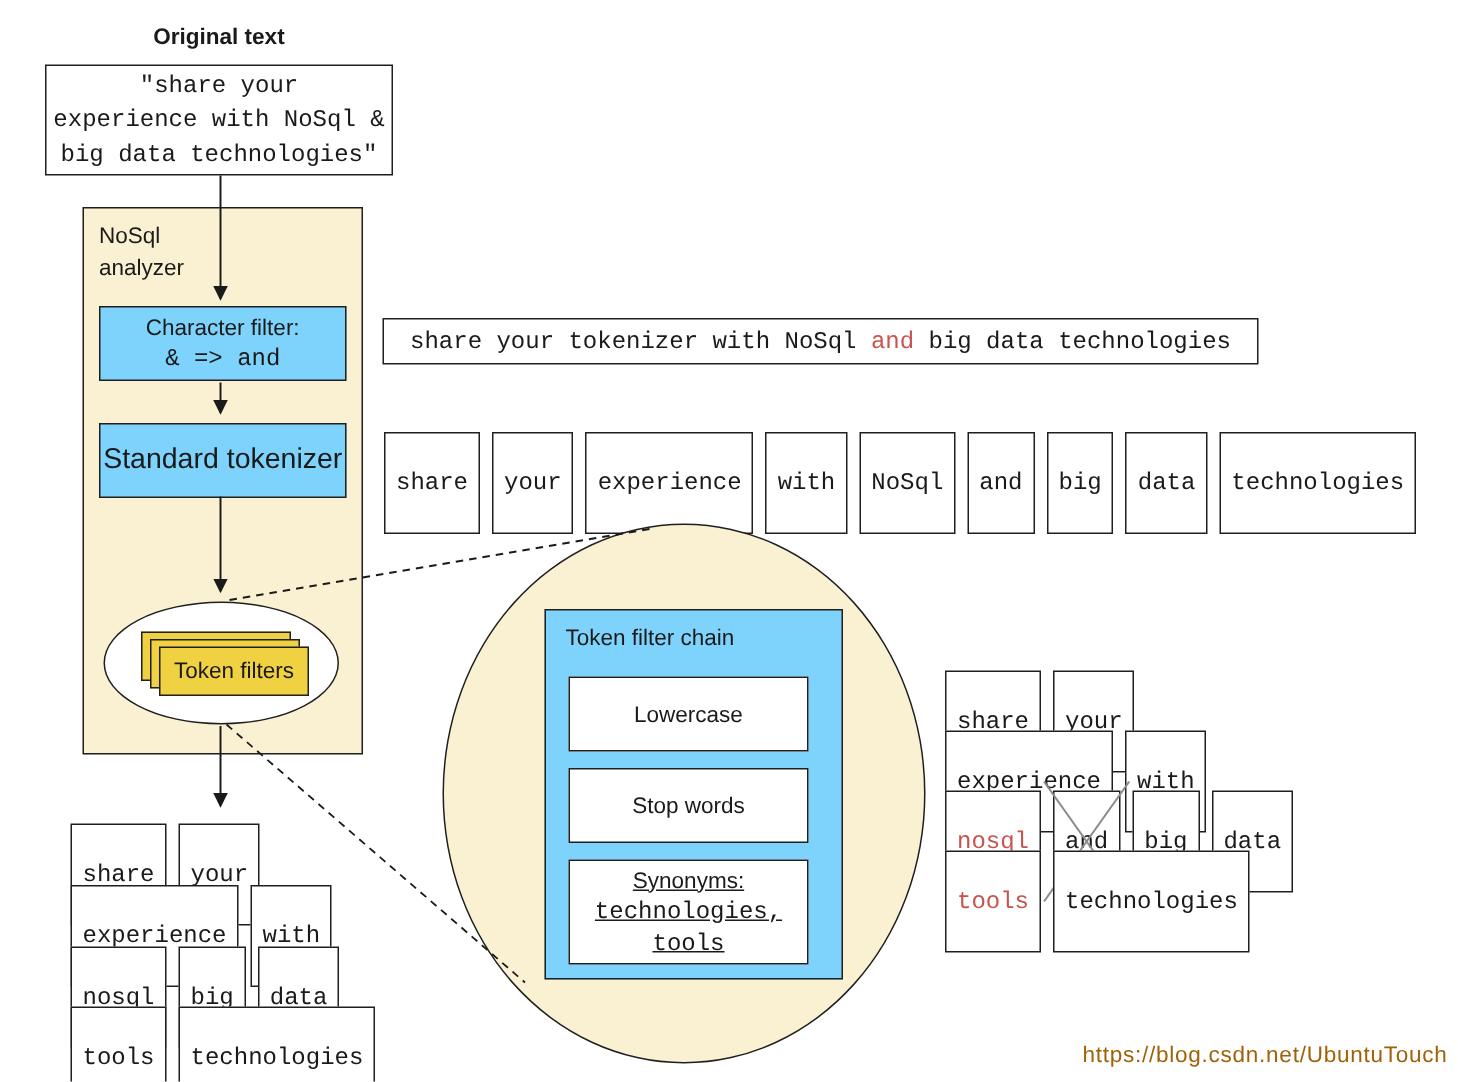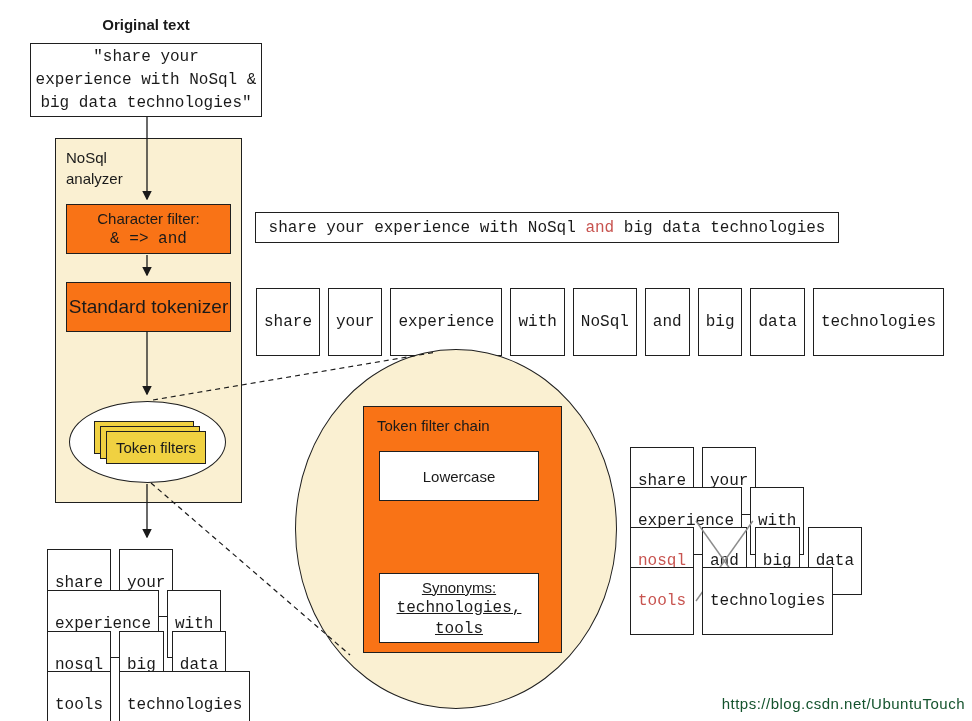--- a/index.html
+++ b/index.html
@@ -6,21 +6,21 @@
   body { background:#fff; }
   #canvas {
     position:relative; width:972px; height:721px; background:#ffffff;
     font-family:"Liberation Sans", sans-serif; color:#1a1a1a; overflow:hidden;
   }
   .abs { position:absolute; }
   .mono { font-family:"Liberation Mono","DejaVu Sans Mono",monospace; }
 
   .outline { border:1px solid #1f1f1f; background:#fff; }
   .panel   { background:#FAF0D2; border:1px solid #1f1f1f; }
-  .ybox    { background:#f97316; border:1px solid #1f1f1f; }
+  .ybox    { background:#7dd3fc; border:1px solid #1f1f1f; }
 
   .token-row { position:absolute; display:flex; gap:8px; }
   .token {
     display:inline-flex; align-items:center; justify-content:center;
     border:1px solid #1f1f1f; background:#fff;
     font-family:"Liberation Mono","DejaVu Sans Mono",monospace;
     font-size:16px; line-height:20px; padding:23px 7px; white-space:pre;
   }
   .red { color:#C85450; }
   .crossed { position:relative; }
@@ -50,21 +50,21 @@
   #big-ellipse { left:295px; top:349px; width:322px; height:360px; background:#FAF0D2; border:1.4px solid #1f1f1f; border-radius:50%; }
 
   #chain { left:363px; top:406px; width:199px; height:247px; }
   #chain-title { left:13px; top:10px; font-size:15px; }
   .chain-item { position:absolute; left:15px; width:160px; border:1px solid #1f1f1f; background:#fff; font-size:15px; }
   #chain-lowercase { top:44px;  height:50px; }
   #chain-stopwords { top:105px; height:50px; }
   #chain-synonyms  { top:166px; height:70px; line-height:21px; text-align:center;text-decoration:underline; }
   #chain-synonyms .m { font-size:16px; }
 
-  #watermark { right:7px; top:695px; font-size:15px; color:#14532d; letter-spacing:0.5px; }
+  #watermark { right:7px; top:695px; font-size:15px; color:#a16207; letter-spacing:0.5px; }
 
   #overlay { position:absolute; left:0; top:0; z-index:10; pointer-events:none; }
 </style>
 </head>
 <body>
 
 <div id="canvas">
 
   <div class="abs" id="orig-label">Original text</div>
   <div class="abs outline mono col-center" id="orig-box">
@@ -84,39 +84,40 @@
     </div>
     <div class="abs ybox center-flex" id="tokenizer">Standard tokenizer</div>
     <div class="abs" id="tf-ellipse">
       <div class="card" id="card-back"></div>
       <div class="card" id="card-mid"></div>
       <div class="card center-flex" id="card-front">Token filters</div>
     </div>
   </div>
 
   <div class="abs outline mono center-flex" id="cf-text">
-    <span>share your experience with NoSql </span><span class="red">and</span><span> big data technologies</span>
+    <span>share your tokenizer with NoSql </span><span class="red">and</span><span> big data technologies</span>
   </div>
 
   <div class="token-row" style="left:256px; top:288px;">
     <span class="token">share</span>
     <span class="token">your</span>
     <span class="token">experience</span>
     <span class="token">with</span>
     <span class="token">NoSql</span>
     <span class="token">and</span>
     <span class="token">big</span>
     <span class="token">data</span>
     <span class="token">technologies</span>
   </div>
 
   <div class="abs" id="big-ellipse"></div>
   <div class="abs ybox" id="chain">
     <div class="abs" id="chain-title">Token filter chain</div>
     <div class="chain-item center-flex" id="chain-lowercase">Lowercase</div>
+    <div class="chain-item center-flex" id="chain-stopwords">Stop words</div>
     <div class="chain-item col-center" id="chain-synonyms">
       <div>Synonyms:</div>
       <div class="m mono">technologies,</div>
       <div class="m mono">tools</div>
     </div>
   </div>
 
   <div class="token-row" style="left:630px; top:447px;">
     <span class="token">share</span>
     <span class="token">your</span>

